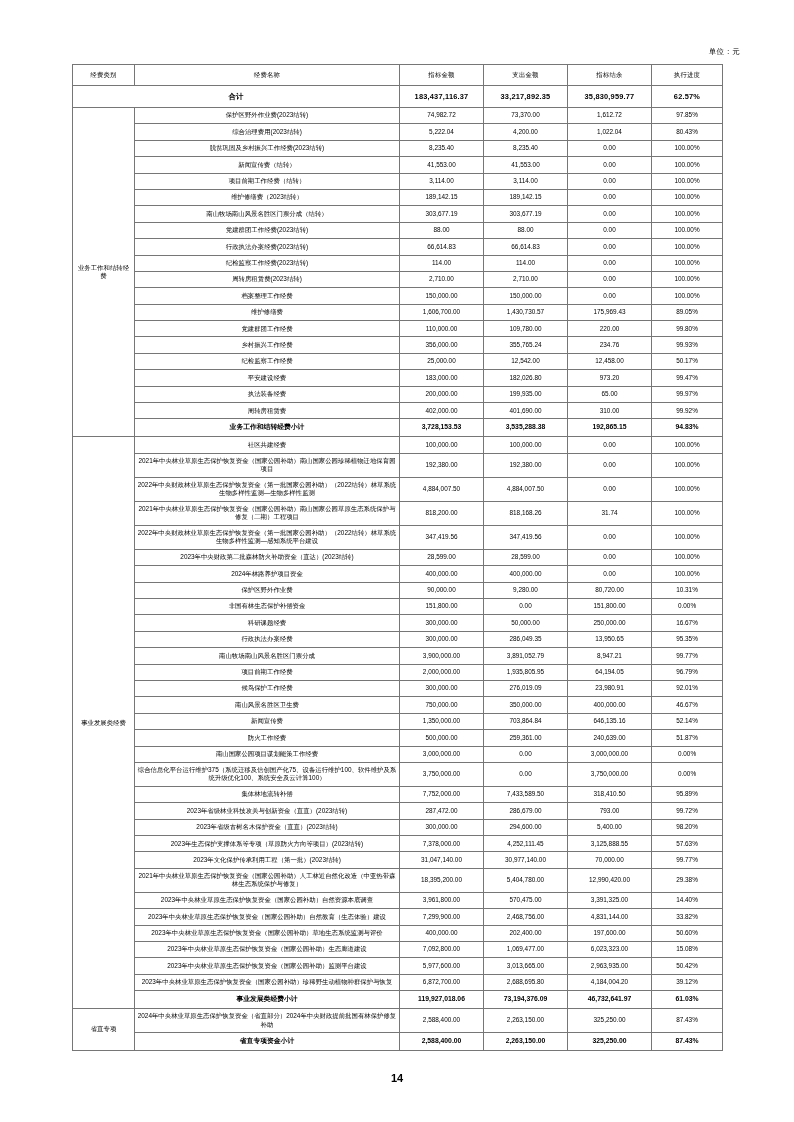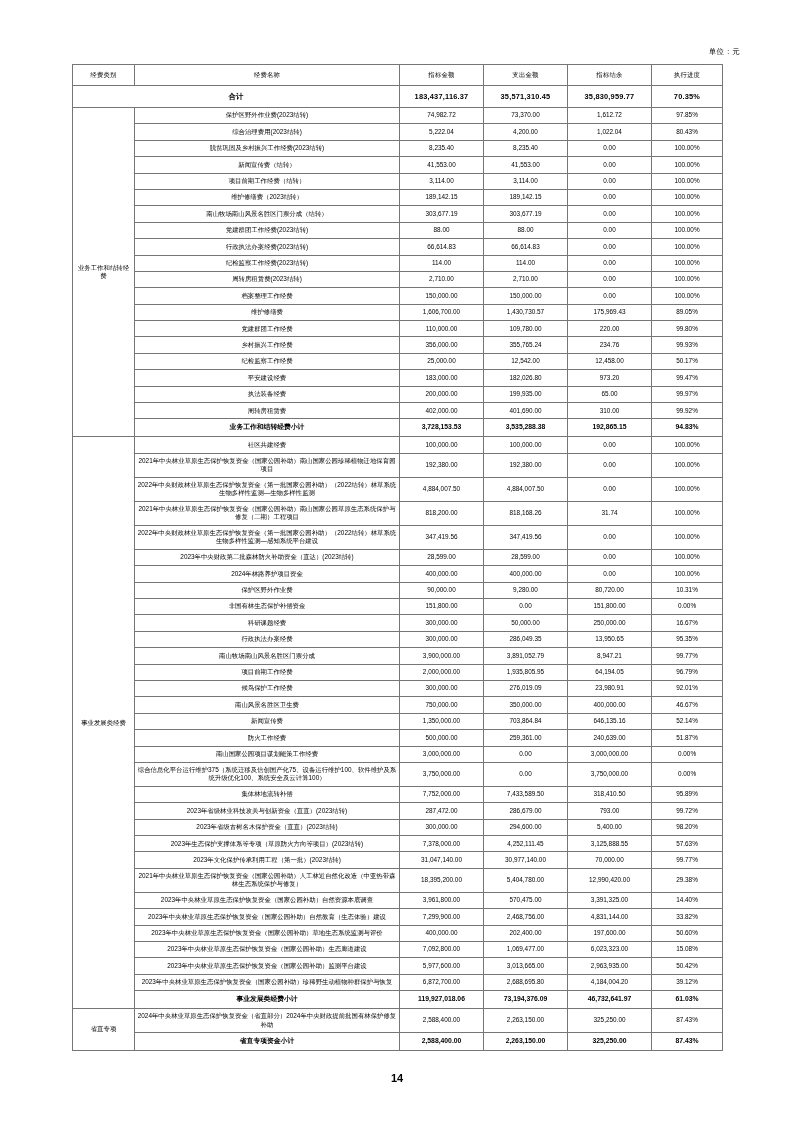--- a/index.html
+++ b/index.html
@@ -119,23 +119,23 @@
           <td>指标金额</td>
           <td>支出金额</td>
           <td>指标结余</td>
           <td>执行进度</td>
         </tr>
       </thead>
       <tbody id="table-body">
           <tr class="total-row">
             <td class="name" colspan="2">合计</td>
             <td class="num">183,437,116.37</td>
-            <td class="num">35,571,310.45</td>
+            <td class="num">33,217,892.35</td>
             <td class="num">35,830,959.77</td>
-            <td class="num">70.35%</td>
+            <td class="num">62.57%</td>
           </tr>
           <tr class="data-row">
             <td class="cat-cell" rowspan="20">业务工作和结转经费</td>
             <td class="name">保护区野外作业费(2023结转)</td>
             <td class="num">74,982.72</td>
             <td class="num">73,370.00</td>
             <td class="num">1,612.72</td>
             <td class="num">97.85%</td>
           </tr>
           <tr class="data-row">

